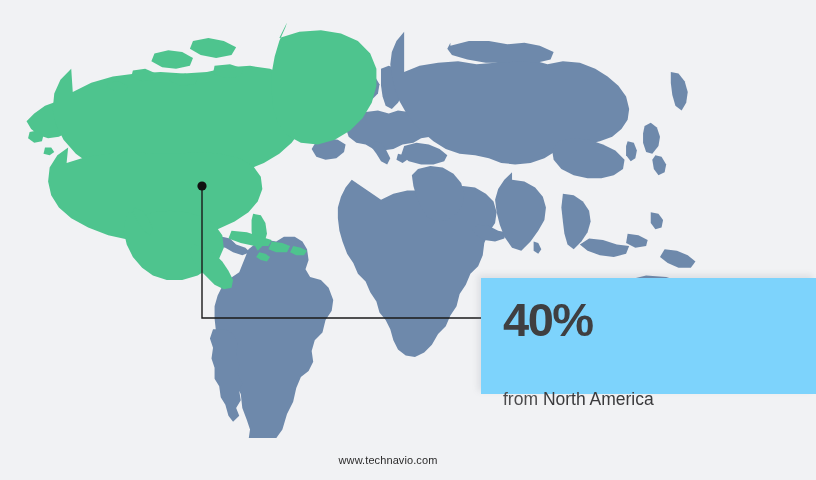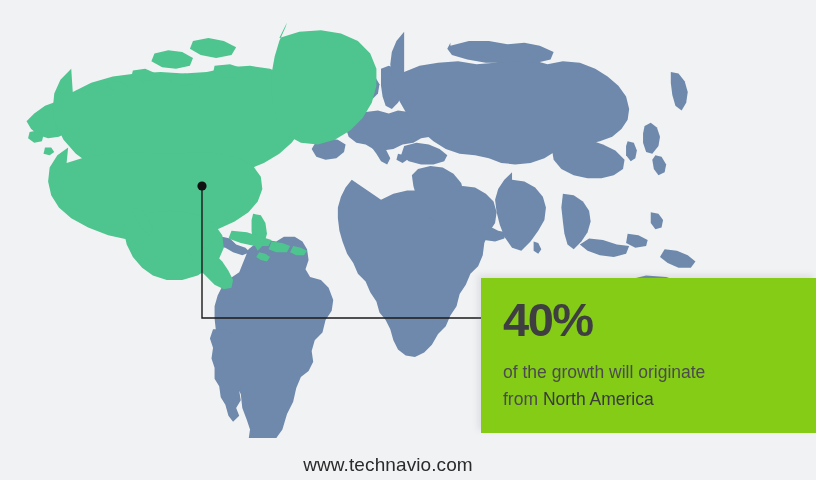--- a/index.html
+++ b/index.html
@@ -43,22 +43,22 @@
     height: 480px;
     pointer-events: none;
   }
 
   
   #callout-card {
     position: absolute;
     left: 481px;
     top: 278px;
     width: 335px;
-    height: 155px;
-    background: #84cc16;
+    height: 116px;
+    background: #7dd3fc;
     box-shadow: -3px -3px 6px rgba(120,125,135,0.16);
     box-sizing: border-box;
     padding: 18px 22px 0 22px;
   }
   #callout-value {
     font-size: 47px;
     font-weight: bold;
     color: #3f3f41;
     letter-spacing: -1.5px;
     line-height: 1.0;
@@ -76,21 +76,21 @@
     color: #3a3a3c;
   }
 
   
   #footer-url {
     position: absolute;
     left: 0;
     top: 454px;
     width: 776px;
     text-align: center;
-    font-size: 19px;
+    font-size: 11px;
     color: #2b2b2b;
     letter-spacing: 0.1px;
   }
 </style>
 </head>
 <body>
 
 <div id="stage">
 
   <div id="map-layer">
@@ -229,20 +229,20 @@
   </div>
 
   <svg id="leader">
     <polyline points="202,186 202,318 487,318" fill="none" stroke="#1a1a1a" stroke-width="1.4"></polyline>
     <circle cx="202" cy="186" r="4.6" fill="#111111"></circle>
   </svg>
 
   <div id="callout-card">
     <div id="callout-value">40%</div>
     <div id="callout-desc">
-      <span>of the growth will originate</span><br>
+      <br>
       <span>from </span><span id="callout-region">North America</span>
     </div>
   </div>
 
   <div id="footer-url">www.technavio.com</div>
 
 </div>
 
 </body></html>

